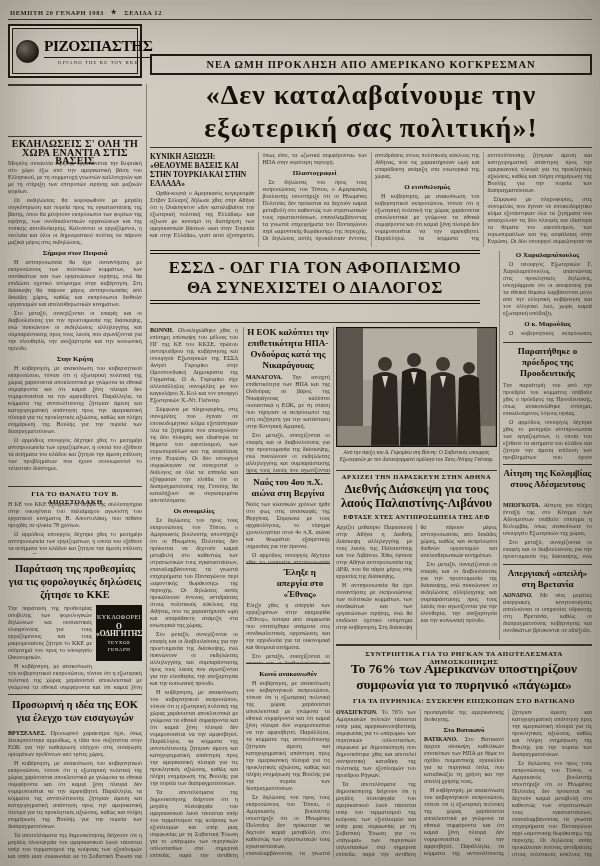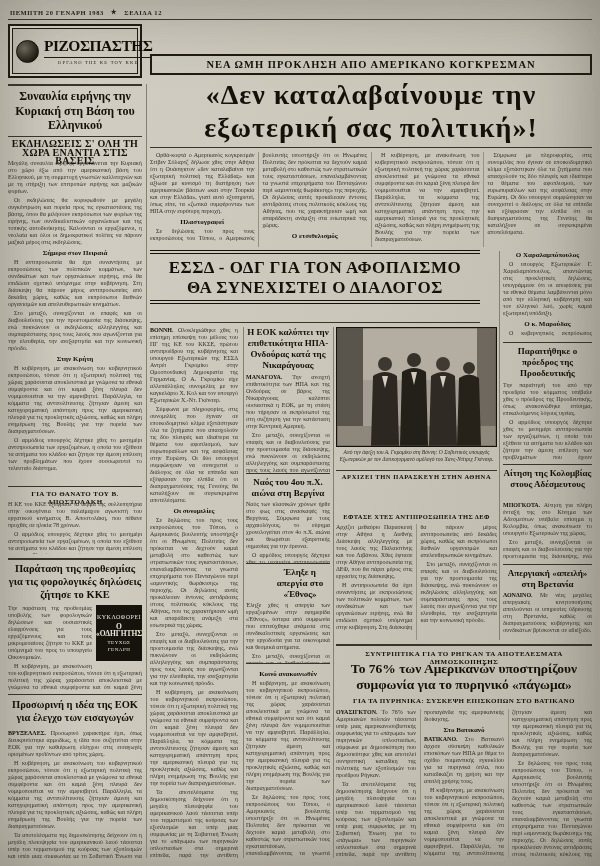--- a/index.html
+++ b/index.html
@@ -48,20 +48,21 @@
     <div style="font-size:28px;line-height:33px;letter-spacing:1px;">«Δεν καταλαβαίνουμε την</div>
     <div style="font-size:28px;line-height:33px;letter-spacing:1px;">εξωτερική σας πολιτική»!</div>
   </div>
 
   <div class="abs" style="left:150px;top:54px;width:442px;height:21px;border:2px solid #1f1b13;display:flex;align-items:center;justify-content:center;">
     <span style="font-size:10.5px;font-weight:bold;letter-spacing:1px;color:#15110a;">ΝΕΑ ΩΜΗ ΠΡΟΚΛΗΣΗ ΑΠΟ ΑΜΕΡΙΚΑΝΟ ΚΟΓΚΡΕΣΜΑΝ</span>
   </div>
   <div class="rule" style="left:150px;top:147px;width:442px;height:1px;"></div>
 
   <div class="abs small cols4 clip" style="left:150px;top:152px;width:442px;height:95px;">
+    <p class="nf" style="font-size:7.5px;line-height:9px;font-weight:bold;color:#15110a;text-align:left;">ΚΥΝΙΚΗ ΑΞΙΩΣΗ: «ΘΕΛΟΥΜΕ ΒΑΣΕΙΣ ΚΑΙ ΣΤΗΝ ΤΟΥΡΚΙΑ ΚΑΙ ΣΤΗΝ ΕΛΛΑΔΑ»</p>
     <p>Ορθά-κοφτά ο Αμερικανός κογκρεσμάν Στίβεν Σόλαρτζ δήλωσε χθες στην Αθήνα ότι η Ουάσιγκτον «δεν καταλαβαίνει την εξωτερική πολιτική της Ελλάδας» και αξίωσε με κυνισμό τη διατήρηση των αμερικανικών βάσεων «και στην Τουρκία και στην Ελλάδα», γιατί αυτό εξυπηρετεί, όπως είπε, τα «ζωτικά συμφέροντα» των ΗΠΑ στην ευρύτερη περιοχή.</p>
     <h4 class="xh">Πλαστογραφεί</h4>
     <p>Σε δηλώσεις του προς τους εκπροσώπους του Τύπου, ο Αμερικανός βουλευτής υποστήριξε ότι οι Ηνωμένες Πολιτείες δεν πρόκειται να δεχτούν καμιά μεταβολή στο καθεστώς των στρατιωτικών τους εγκαταστάσεων, επαναλαμβάνοντας τα γνωστά επιχειρήματα του Πενταγώνου περί «αμυντικής θωράκισης» της περιοχής. Οι δηλώσεις αυτές προκάλεσαν έντονες αντιδράσεις στους πολιτικούς κύκλους της Αθήνας, που τις χαρακτήρισαν ωμή και απαράδεκτη ανάμιξη στα εσωτερικά της χώρας.</p>
     <h4 class="xh">Ο ετσιθελισμός</h4>
     <p>Η κυβέρνηση, με ανακοίνωση του κυβερνητικού εκπροσώπου, τόνισε ότι η εξωτερική πολιτική της χώρας χαράσσεται αποκλειστικά με γνώμονα τα εθνικά συμφέροντα και ότι καμιά ξένη πλευρά δεν νομιμοποιείται να την αμφισβητεί. Παράλληλα, τα κόμματα της αντιπολίτευσης ζήτησαν άμεση και κατηγορηματική απάντηση προς την αμερικανική πλευρά για τις προκλητικές αξιώσεις, καθώς και πλήρη ενημέρωση της Βουλής για την πορεία των διαπραγματεύσεων.</p>
     <p>Σύμφωνα με πληροφορίες, στις συνομιλίες που έγιναν σε εποικοδομητικό κλίμα εξετάστηκαν όλα τα ζητήματα που απασχολούν τις δύο πλευρές και ιδιαίτερα τα θέματα του αφοπλισμού, των ευρωπυραύλων και της ασφάλειας στην Ευρώπη. Οι δύο υπουργοί συμφώνησαν να συνεχιστεί ο διάλογος σε όλα τα επίπεδα και εξέφρασαν την ελπίδα ότι οι διαπραγματεύσεις της Γενεύης θα καταλήξουν σε συγκεκριμένα αποτελέσματα.</p>
   </div>
 
   <div class="abs hd" style="left:150px;top:250px;width:330px;height:54px;border-top:4px double #15110a;border-bottom:4px double #15110a;padding-top:4px;">
     <div style="font-size:17px;line-height:20px;letter-spacing:.5px;">ΕΣΣΔ - ΟΔΓ ΓΙΑ ΤΟΝ ΑΦΟΠΛΙΣΜΟ</div>
@@ -133,20 +134,24 @@
       <polygon points="103,48 109,48 106,60" fill="#d4cec1"></polygon>
       <circle cx="132" cy="40" r="6" fill="#37322a"></circle>
       <path d="M120 118 L122 50 Q132 43 142 50 L144 118 Z" fill="#272219"></path>
       <rect x="0" y="0" width="159" height="118" fill="none" stroke="#5a554b" stroke-width="2" opacity=".4"></rect>
     </svg>
   </div>
   <div class="abs" style="left:336px;top:449px;width:161px;height:19px;font-size:5.5px;line-height:6.5px;font-style:italic;text-align:center;color:#2e2a22;overflow:hidden;">Από την άφιξη του Α. Γκρομίκο στη Βόννη: Ο Σοβιετικός υπουργός Εξωτερικών με τον Δυτικογερμανό ομόλογό του Χανς-Ντίτριχ Γκένσερ.</div>
 
   <div class="rule" style="left:336px;top:470px;width:161px;height:1px;"></div>
   <div class="abs hd" style="left:336px;top:473px;width:161px;height:9px;font-size:6.5px;letter-spacing:.6px;">ΑΡΧΙΖΕΙ ΤΗΝ ΠΑΡΑΣΚΕΥΗ ΣΤΗΝ ΑΘΗΝΑ</div>
+  <div class="abs hd" style="left:336px;top:482px;width:161px;height:30px;">
+    <div style="font-size:12.5px;line-height:14px;">Διεθνής Διάσκεψη για τους</div>
+    <div style="font-size:12.5px;line-height:14px;">λαούς Παλαιστίνης-Λιβάνου</div>
+  </div>
   <div class="abs hd" style="left:336px;top:513px;width:161px;height:8px;font-size:6.5px;letter-spacing:.4px;">ΕΦΤΑΣΕ ΧΤΕΣ ΑΝΤΙΠΡΟΣΩΠΕΙΑ ΤΗΣ ΔΕΦ</div>
   <div class="abs small cols2 clip" style="left:336px;top:524px;width:161px;height:116px;">
     <p class="nf">Αρχίζει μεθαύριο Παρασκευή στην Αθήνα η Διεθνής Διάσκεψη αλληλεγγύης με τους λαούς της Παλαιστίνης και του Λιβάνου. Χθες έφτασε στην Αθήνα αντιπροσωπεία της ΔΕΦ, που θα πάρει μέρος στις εργασίες της διάσκεψης.</p>
     <p>Η αντιπροσωπεία θα έχει συναντήσεις με εκπροσώπους των πολιτικών κομμάτων, των συνδικάτων και των οργανώσεων ειρήνης, ενώ θα επιδώσει σχετικό υπόμνημα στην κυβέρνηση. Στη διάσκεψη θα πάρουν μέρος αντιπροσωπείες από δεκάδες χώρες, καθώς και εκπρόσωποι διεθνών οργανισμών και απελευθερωτικών κινημάτων.</p>
     <p>Στο μεταξύ, συνεχίζονται οι επαφές και οι διαβουλεύσεις για την προετοιμασία της διάσκεψης, ενώ πυκνώνουν οι εκδηλώσεις αλληλεγγύης και συμπαράστασης προς τους λαούς που αγωνίζονται για την ελευθερία, την ανεξαρτησία και την κοινωνική πρόοδο.</p>
   </div>
 
   <div class="abs small clip" style="left:503px;top:251px;width:89px;height:86px;">
     <h4 class="xh" style="margin-top:0;">Ο Χαραλαμπόπουλος</h4>
     <p>Ο υπουργός Εξωτερικών Γ. Χαραλαμπόπουλος, απαντώντας στις προκλητικές δηλώσεις, υπογράμμισε ότι οι αποφάσεις για τα εθνικά θέματα λαμβάνονται μόνο από την ελληνική κυβέρνηση και τον ελληνικό λαό, χωρίς καμιά εξωτερική υπόδειξη.</p>
@@ -194,21 +199,20 @@
     <h4 class="xh">Στο Βατικανό</h4>
     <p class="nf">
       <strong>ΒΑΤΙΚΑΝΟ.</strong>
       <span>Στο Βατικανό άρχισε σύσκεψη καθολικών επισκόπων των ΗΠΑ με θέμα το σχέδιο ποιμαντικής εγκυκλίου για τα πυρηνικά όπλα, που καταδικάζει τη χρήση και την απειλή χρήσης τους.</span>
     </p>
     <p>Η κυβέρνηση, με ανακοίνωση του κυβερνητικού εκπροσώπου, τόνισε ότι η εξωτερική πολιτική της χώρας χαράσσεται αποκλειστικά με γνώμονα τα εθνικά συμφέροντα και ότι καμιά ξένη πλευρά δεν νομιμοποιείται να την αμφισβητεί. Παράλληλα, τα κόμματα της αντιπολίτευσης ζήτησαν άμεση και κατηγορηματική απάντηση προς την αμερικανική πλευρά για τις προκλητικές αξιώσεις, καθώς και πλήρη ενημέρωση της Βουλής για την πορεία των διαπραγματεύσεων.</p>
     <p>Σε δηλώσεις του προς τους εκπροσώπους του Τύπου, ο Αμερικανός βουλευτής υποστήριξε ότι οι Ηνωμένες Πολιτείες δεν πρόκειται να δεχτούν καμιά μεταβολή στο καθεστώς των στρατιωτικών τους εγκαταστάσεων, επαναλαμβάνοντας τα γνωστά επιχειρήματα του Πενταγώνου περί «αμυντικής θωράκισης» της περιοχής. Οι δηλώσεις αυτές προκάλεσαν έντονες αντιδράσεις στους πολιτικούς κύκλους της Αθήνας, που τις χαρακτήρισαν ωμή και απαράδεκτη ανάμιξη στα εσωτερικά της χώρας.</p>
   </div>
 
   <div class="rule" style="left:8px;top:84px;width:134px;height:2px;"></div>
-  <div class="abs hd" style="left:8px;top:89px;width:134px;height:44px;font-size:12px;line-height:14.5px;">Συναυλία ειρήνης την Κυριακή στη Βάση του Ελληνικού</div>
   <div class="rule" style="left:8px;top:136px;width:134px;height:1px;"></div>
   <div class="abs hd" style="left:8px;top:140px;width:134px;height:17px;font-size:10px;line-height:8.5px;letter-spacing:.3px;">ΕΚΔΗΛΩΣΕΙΣ Σ' ΟΛΗ ΤΗ ΧΩΡΑ ΕΝΑΝΤΙΑ ΣΤΙΣ ΒΑΣΕΙΣ</div>
   <div class="abs small clip" style="left:8px;top:160px;width:134px;height:322px;">
     <p class="nf">Μεγάλη συναυλία ειρήνης οργανώνεται την Κυριακή στο χώρο έξω από την αμερικανική βάση του Ελληνικού, με τη συμμετοχή γνωστών καλλιτεχνών και με τη στήριξη των επιτροπών ειρήνης και μαζικών φορέων.</p>
     <p>Οι εκδηλώσεις θα κορυφωθούν με μεγάλη συγκέντρωση και πορεία προς τις εγκαταστάσεις της βάσης, όπου θα μιλήσουν εκπρόσωποι των φορέων της ειρήνης, των συνδικαλιστικών οργανώσεων και της τοπικής αυτοδιοίκησης. Καλούνται οι εργαζόμενοι, η νεολαία και όλοι οι δημοκρατικοί πολίτες να πάρουν μαζικά μέρος στις εκδηλώσεις.</p>
     <h4 class="xh">Σήμερα στον Πειραιά</h4>
     <p>Η αντιπροσωπεία θα έχει συναντήσεις με εκπροσώπους των πολιτικών κομμάτων, των συνδικάτων και των οργανώσεων ειρήνης, ενώ θα επιδώσει σχετικό υπόμνημα στην κυβέρνηση. Στη διάσκεψη θα πάρουν μέρος αντιπροσωπείες από δεκάδες χώρες, καθώς και εκπρόσωποι διεθνών οργανισμών και απελευθερωτικών κινημάτων.</p>
     <p>Στο μεταξύ, συνεχίζονται οι επαφές και οι διαβουλεύσεις για την προετοιμασία της διάσκεψης, ενώ πυκνώνουν οι εκδηλώσεις αλληλεγγύης και συμπαράστασης προς τους λαούς που αγωνίζονται για την ελευθερία, την ανεξαρτησία και την κοινωνική πρόοδο.</p>
     <h4 class="xh">Στην Κρήτη</h4>
     <p>Η κυβέρνηση, με ανακοίνωση του κυβερνητικού εκπροσώπου, τόνισε ότι η εξωτερική πολιτική της χώρας χαράσσεται αποκλειστικά με γνώμονα τα εθνικά συμφέροντα και ότι καμιά ξένη πλευρά δεν νομιμοποιείται να την αμφισβητεί. Παράλληλα, τα κόμματα της αντιπολίτευσης ζήτησαν άμεση και κατηγορηματική απάντηση προς την αμερικανική πλευρά για τις προκλητικές αξιώσεις, καθώς και πλήρη ενημέρωση της Βουλής για την πορεία των διαπραγματεύσεων.</p>

